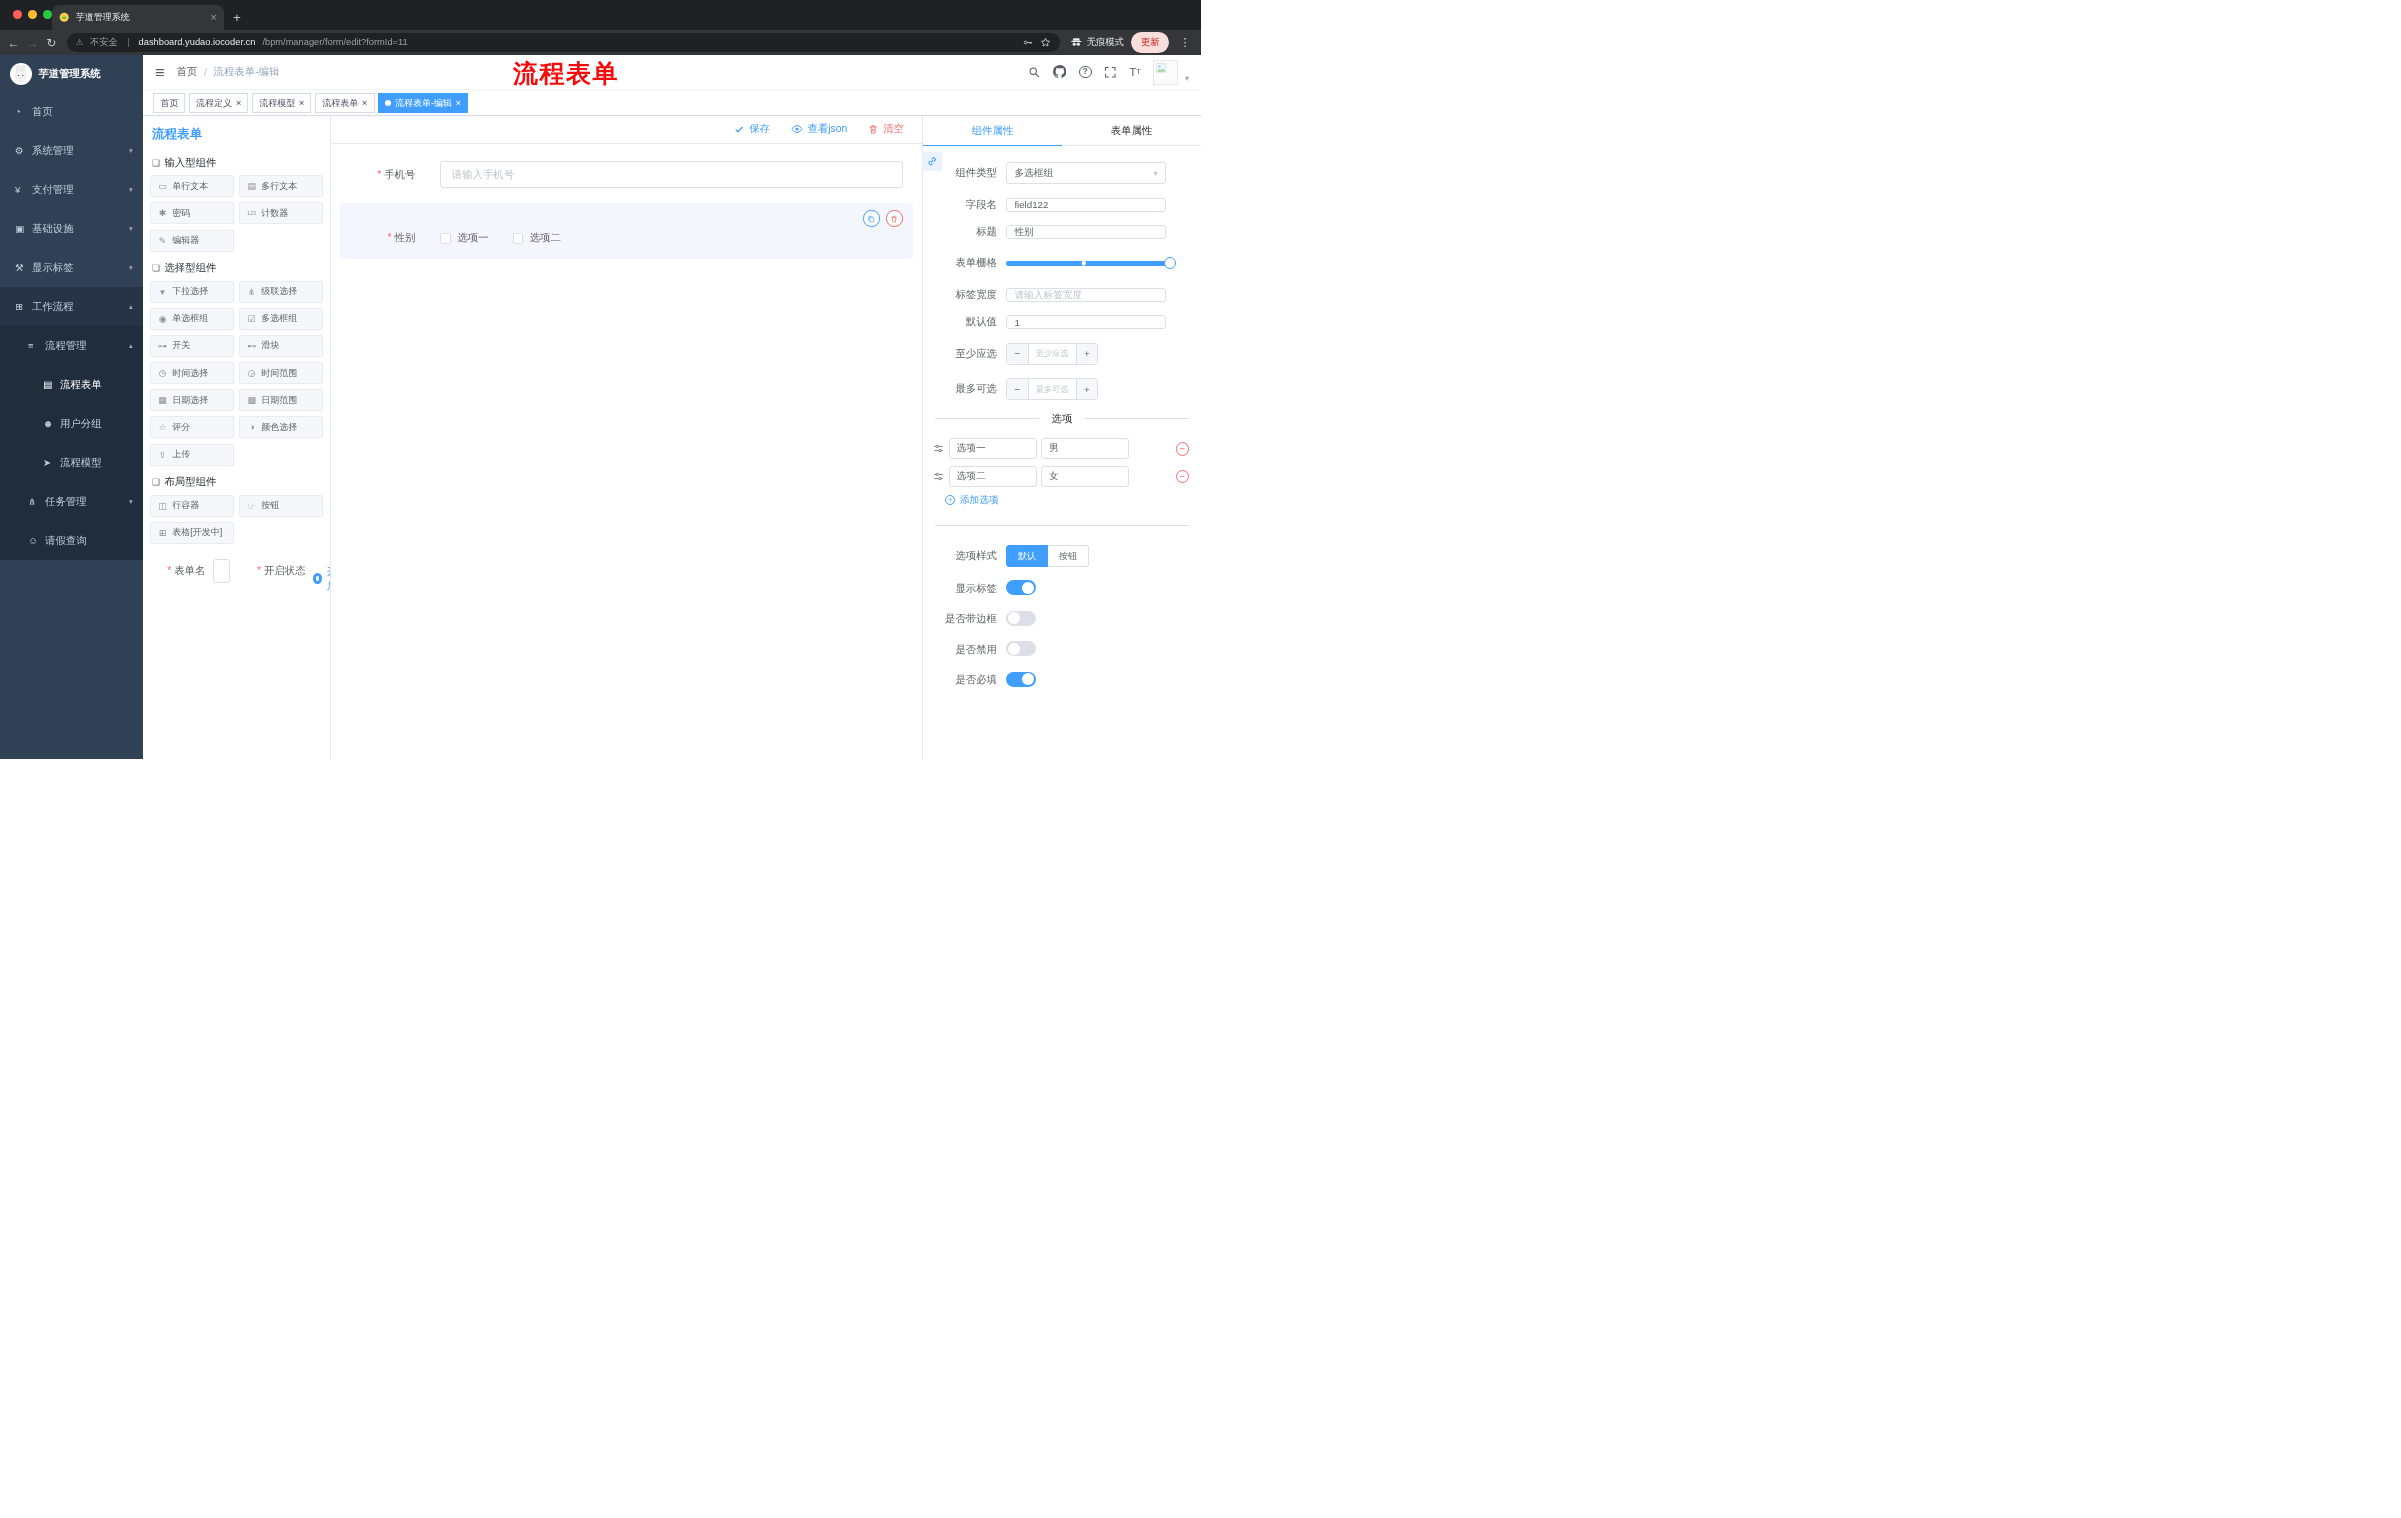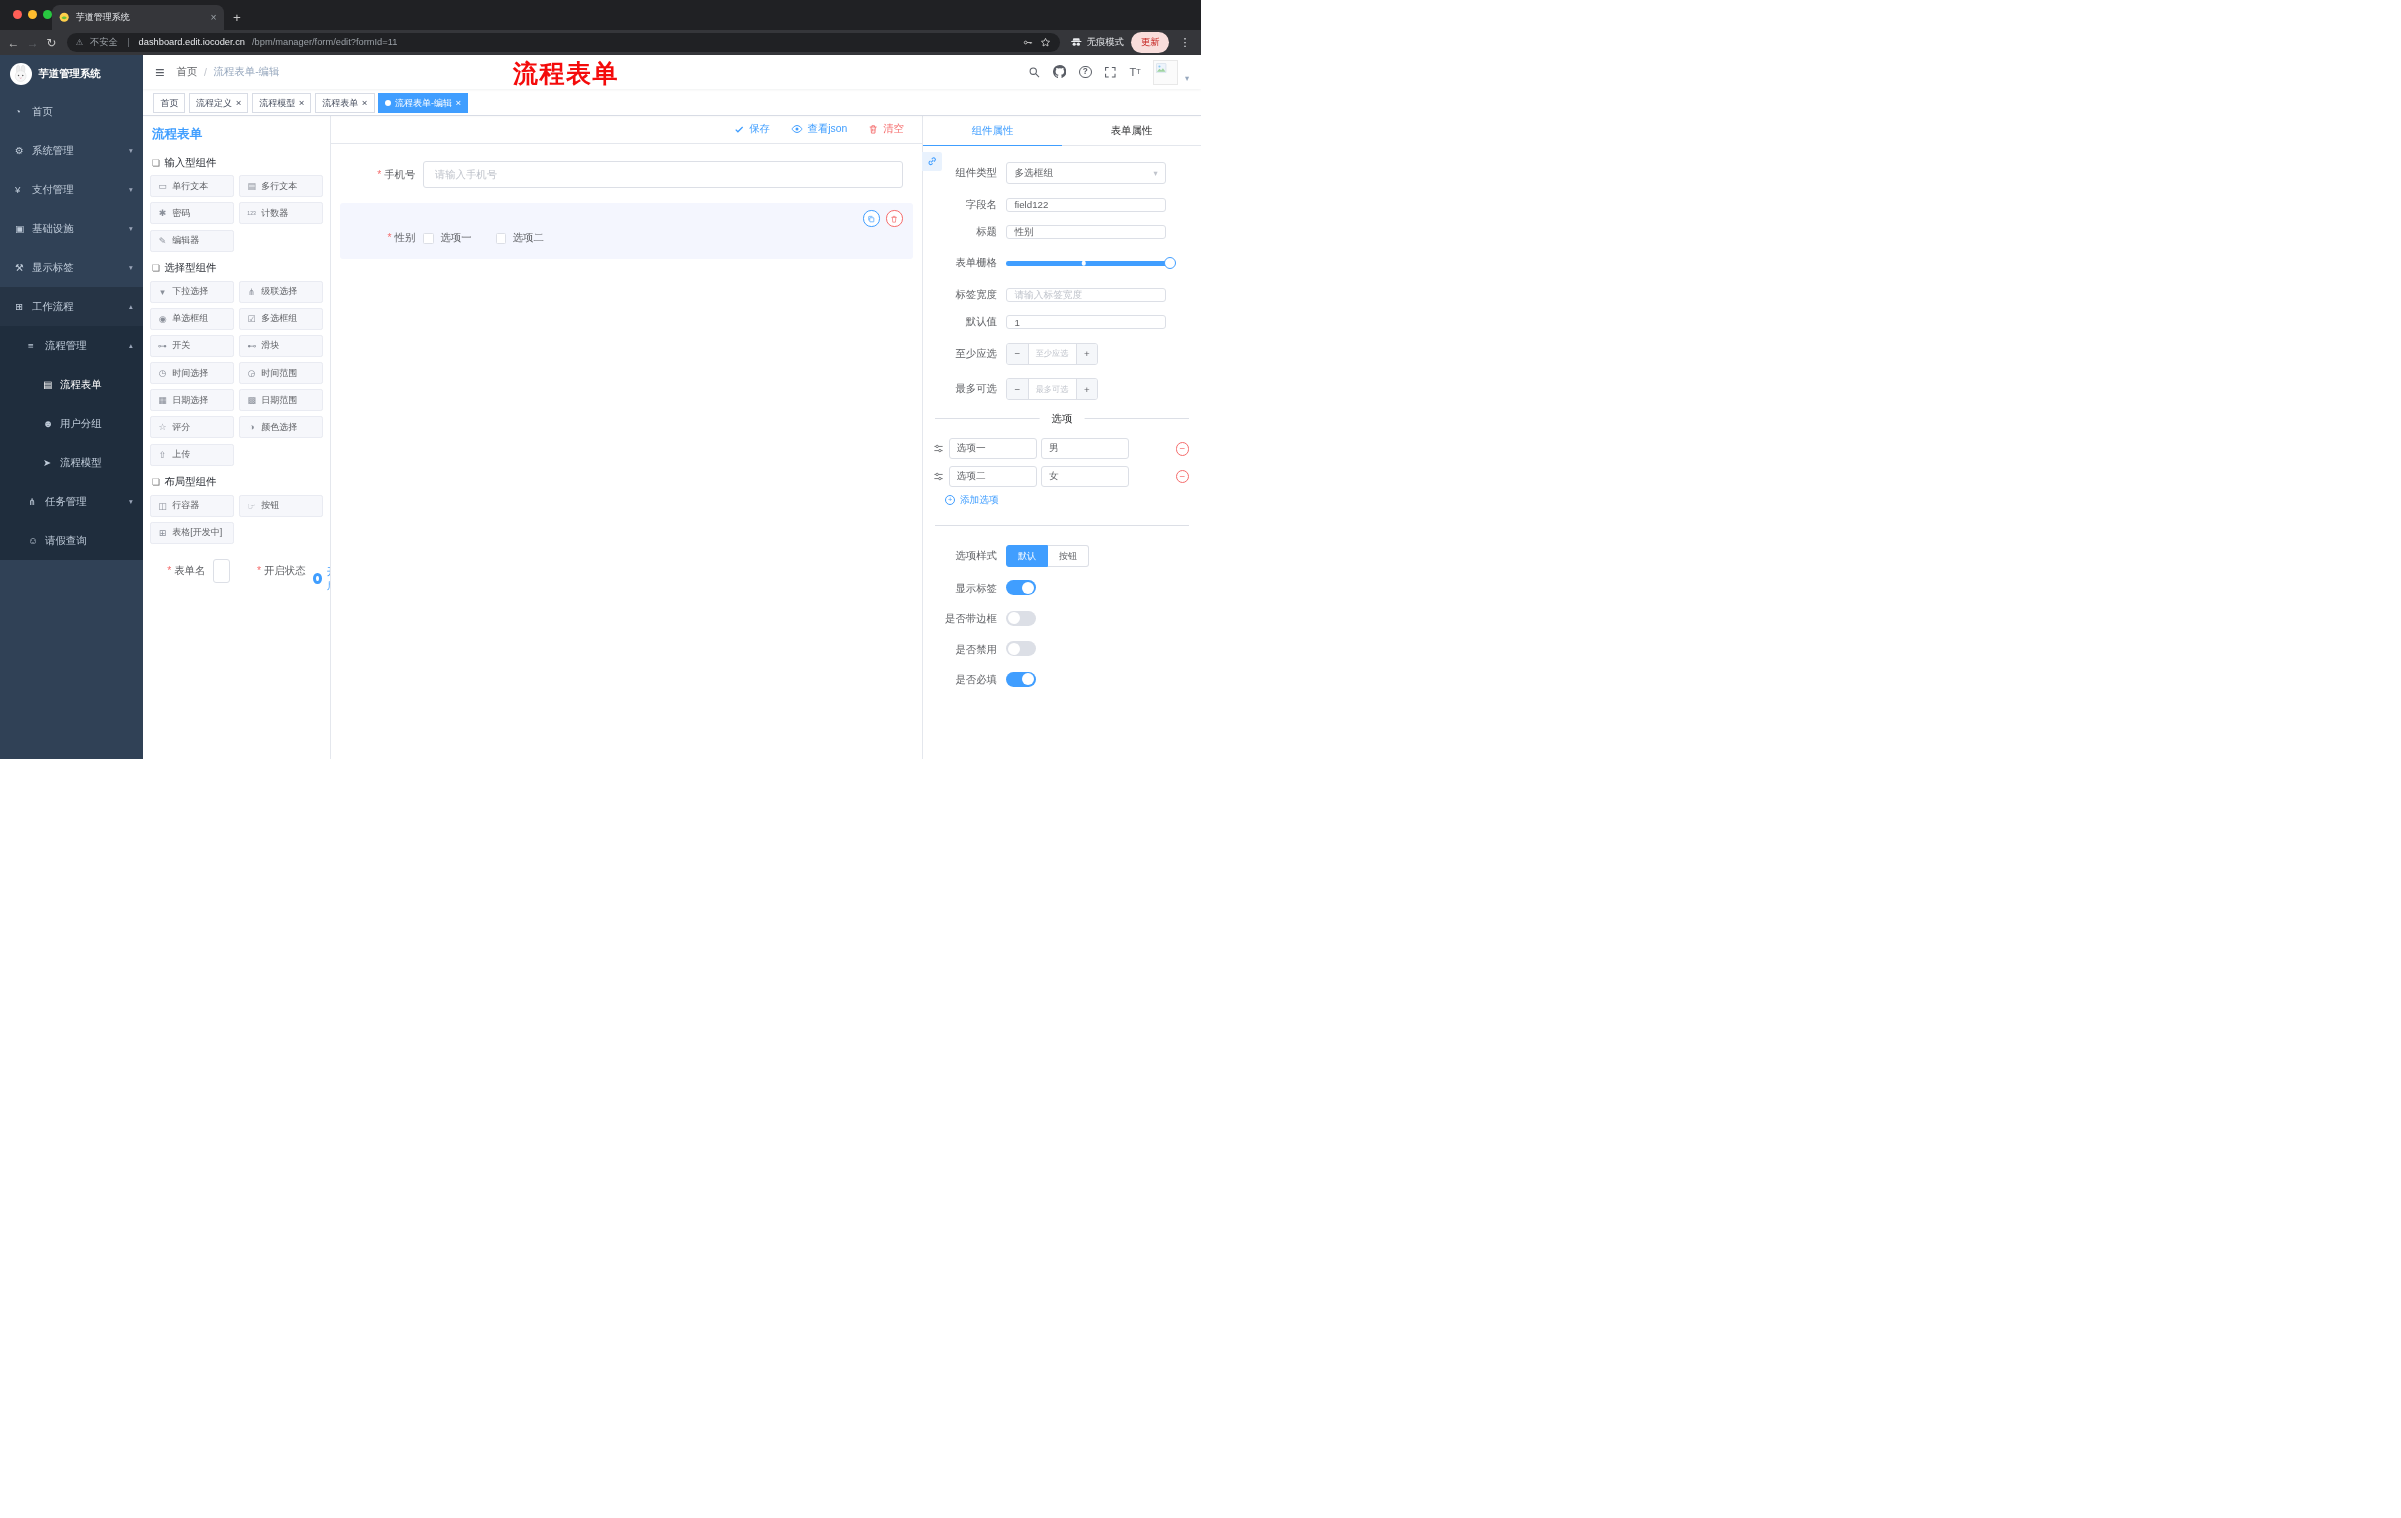--- a/index.html
+++ b/index.html
@@ -103,21 +103,21 @@
   .radio.checked{color:#409eff}
 
   
   .panel-center{flex:1;display:flex;flex-direction:column;min-width:0}
   .action-bar{height:27.5px;border-bottom:0.7px solid #e4e7ed;display:flex;align-items:center;justify-content:flex-end;gap:21px;padding-right:18px;flex-shrink:0}
   .act{display:flex;align-items:center;gap:4.5px;font-size:10.4px;cursor:pointer}
   .act.blue{color:#409eff}
   .act.red{color:#f56c6c}
   .canvas{flex:1;padding:10.4px 9px;overflow:hidden}
   .field-row{display:flex;align-items:center;padding:7.4px 10.4px}
-  .field-label{width:65px;flex-shrink:0;text-align:right;font-size:10.4px;color:#606266;margin-right:8px;white-space:nowrap}
+  .field-label{width:65px;flex-shrink:0;text-align:right;font-size:10.4px;color:#606266;margin-right:25px;white-space:nowrap}
   .canvas-input{flex:1;height:27px;border:0.7px solid #dcdfe6;border-radius:3px;padding:0 10.4px;font-size:10.4px;color:#606266;outline:none}
   .canvas-input::placeholder{color:#c0c4cc}
   .drawing-item{margin-top:7.4px;background:#f4f6fe;border-radius:3px;padding:7.4px 10.4px 13.4px;position:relative}
   .item-actions{display:flex;justify-content:flex-end;gap:6.7px;height:18px}
   .action-circle{width:16.3px;height:16.3px;border-radius:50%;background:#fff;border:0.7px solid;display:flex;align-items:center;justify-content:center;cursor:pointer}
   .action-circle.copy{border-color:#409eff;color:#409eff}
   .action-circle.del{border-color:#f56c6c;color:#f56c6c}
   .item-body{display:flex;align-items:center;margin-top:3px}
   .checkbox{display:inline-flex;align-items:center;gap:6.7px;font-size:10.4px;color:#606266;margin-right:24px;cursor:pointer}
   .cb-box{width:10.4px;height:10.4px;border:0.7px solid #dcdfe6;border-radius:1.5px;background:#fff}
@@ -188,21 +188,21 @@
     <span class="newtab i-plus"></span>
   </div>
   <div class="toolbar">
     <span class="nav-btn i-back"></span>
     <span class="nav-btn dis i-fwd"></span>
     <span class="nav-btn i-reload"></span>
     <div class="omnibox">
       <span class="i-warn"></span>
       <span>不安全</span>
       <span class="omni-div"></span>
-      <span class="url-domain">dashboard.edit.iocoder.cn</span>
+      <span class="url-domain">dashboard.yudao.iocoder.cn</span>
       <span>/bpm/manager/form/edit?formId=11</span>
       <span class="omni-spacer"></span>
       <span class="omni-ic">
         <svg width="11" height="11" viewBox="0 0 24 24" fill="none" stroke="currentColor" stroke-width="2">
             <circle cx="8" cy="12" r="3"></circle>
             <path d="M11 12h10M18 12v3M21 12v2"></path>
           </svg>
       </span>
       <span class="omni-ic">
         <svg width="11" height="11" viewBox="0 0 24 24" fill="none" stroke="currentColor" stroke-width="2">

